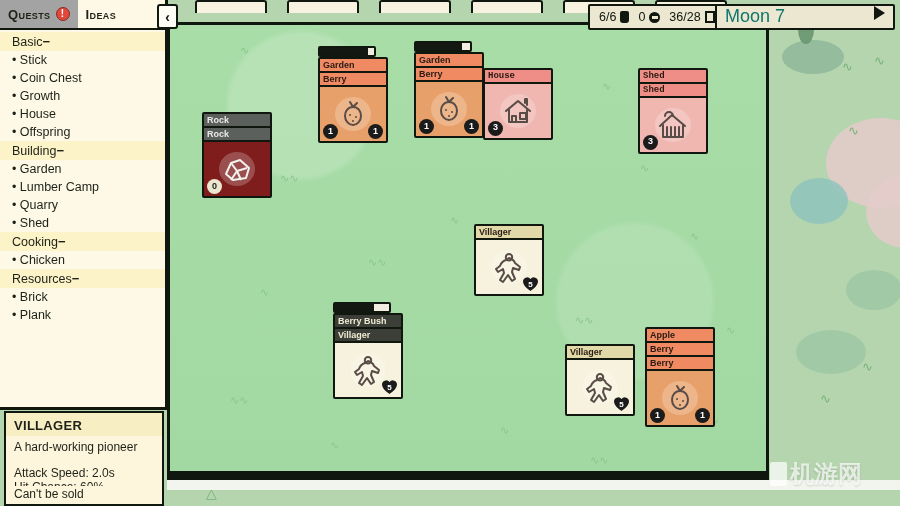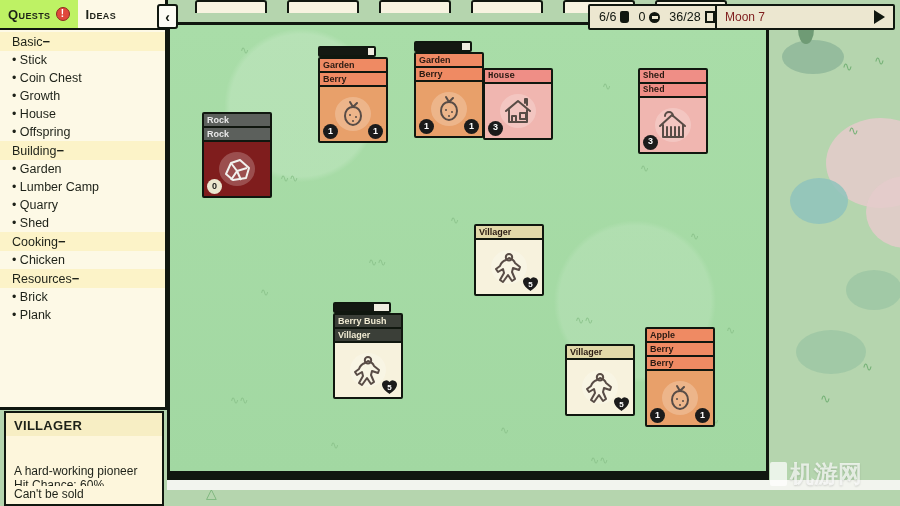--- a/index.html
+++ b/index.html
@@ -106,21 +106,21 @@
   .tab {
     display: flex; align-items: center; gap: 5px;
     padding: 0 8px;
     font-size: 13px;
     font-variant: small-caps;
     font-weight: bold;
     letter-spacing: .4px;
     color: #1d2118;
     cursor: pointer;
   }
-  .tab.active { background: #bef264; }
+  .tab.active { background: #a3a3a3; }
   .alert-badge {
     width: 14px; height: 14px; border-radius: 50%;
     background: #e0483c;
     border: 1px solid #8d2a22;
     color: #fff; font-size: 10px; font-weight: bold;
     display: flex; align-items: center; justify-content: center;
     line-height: 1;
   }
   .quest-list { flex: 1; overflow: hidden; padding-top: 2px; }
   .group-head {
@@ -149,21 +149,21 @@
     overflow: hidden;
     padding: 0;
   }
   .tt-title {
     background: #f7eec4;
     padding: 5px 8px 3px;
     font-size: 13px; font-weight: bold;
     color: #1d2118; letter-spacing: .3px;
   }
   .tt-body { padding: 4px 8px 0; }
-  .tt-desc { font-size: 12px; color: #1d2118; margin-top: 24px; }
+  .tt-desc { font-size: 12px; color: #1d2118; }
   .tt-stat { font-size: 12px; color: #1d2118; margin-top: 12px; }
   .tt-stat2 { font-size: 12px; color: #1d2118; }
   .tt-foot {
     position: absolute; left: 0; bottom: 0;
     width: 100%;
     background: #fdf6dc;
     padding: 1px 8px 3px;
     font-size: 12px; color: #1d2118;
   }
 
@@ -184,24 +184,24 @@
   .ic-coin { width: 11px; height: 11px; border-radius: 50%; background: #10170f; position: relative; }
   .ic-coin::after { content:""; position:absolute; left:3px; top:4px; width:6px; height:3px; background:#ece7d0; }
   .ic-card { width: 10px; height: 12px; border: 2px solid #10170f; }
 
   .moon-bar {
     position: absolute; top: 4px; left: 715px;
     width: 180px; height: 26px;
     background: #ece7d0;
     border: 2px solid #10170f;
     border-radius: 2px;
-    display: flex; align-items: center; justify-content: space-between;
+    display: flex; align-items: flex-start; justify-content: space-between;
     padding: 0 8px;
     z-index: 40;
-    font-size: 12px; color: #7f1d1d;
+    font-size: 18px; color: #0f766e;
     cursor: pointer;
   }
   .play-tri {
     width: 0; height: 0;
     border-left: 11px solid #10170f;
     border-top: 7px solid transparent;
     border-bottom: 7px solid transparent;
   }
 
   
@@ -589,20 +589,21 @@
         </div>
         <div class="quest-item">• Brick</div>
         <div class="quest-item">• Plank</div>
       </div>
   </div>
 
   <div class="tooltip">
     <div class="tt-title">VILLAGER</div>
     <div class="tt-body">
       <div class="tt-desc">A hard-working pioneer</div>
+      <div class="tt-stat">Attack Speed: 2.0s</div>
       <div class="tt-stat2">Hit Chance: 60%</div>
     </div>
     <div class="tt-foot">Can't be sold</div>
   </div>
 
   <div class="watermark">
     <span class="wm-logo"></span>
     <span>机游网</span>
   </div>
 

